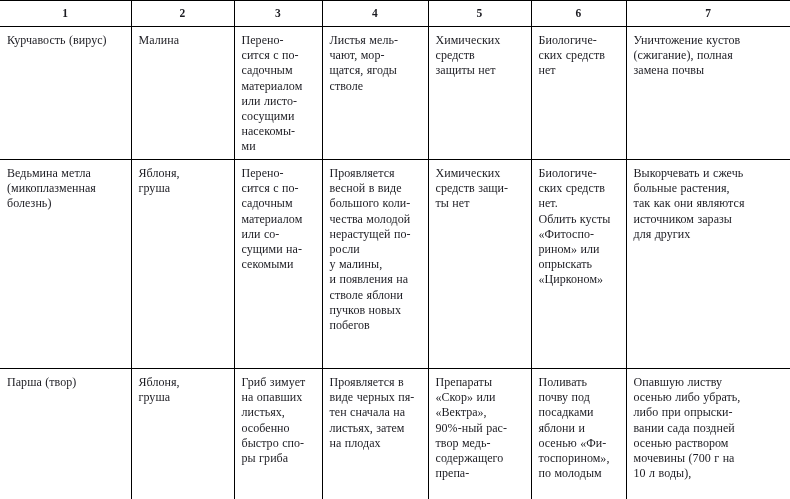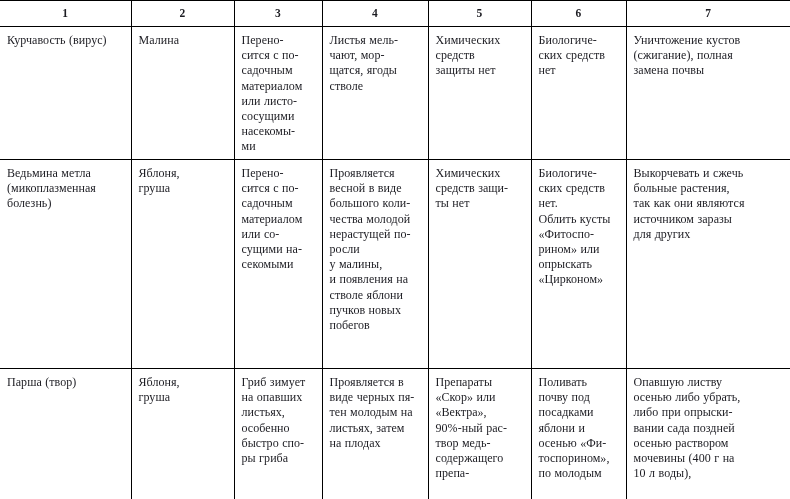--- a/index.html
+++ b/index.html
@@ -211,21 +211,21 @@
             <div class="cell-text">Гриб зимует
 на опавших
 листьях,
 особенно
 быстро спо-
 ры гриба</div>
           </td>
         <td>
             <div class="cell-text">Проявляется в
 виде черных пя-
-тен молодым на
+тен сначала на
 листьях, затем
 на плодах</div>
           </td>
         <td>
             <div class="cell-text">Препараты
 «Скор» или
 «Вектра»,
 90%-ный рас-
 твор медь-
 содержащего
@@ -239,19 +239,19 @@
 осенью «Фи-
 тоспорином»,
 по молодым</div>
           </td>
         <td>
             <div class="cell-text">Опавшую листву
 осенью либо убрать,
 либо при опрыски-
 вании сада поздней
 осенью раствором
-мочевины (400 г на
+мочевины (700 г на
 10 л воды),</div>
           </td>
       </tr>
     </tbody>
   </table>
 </div>
 
 </body></html>

